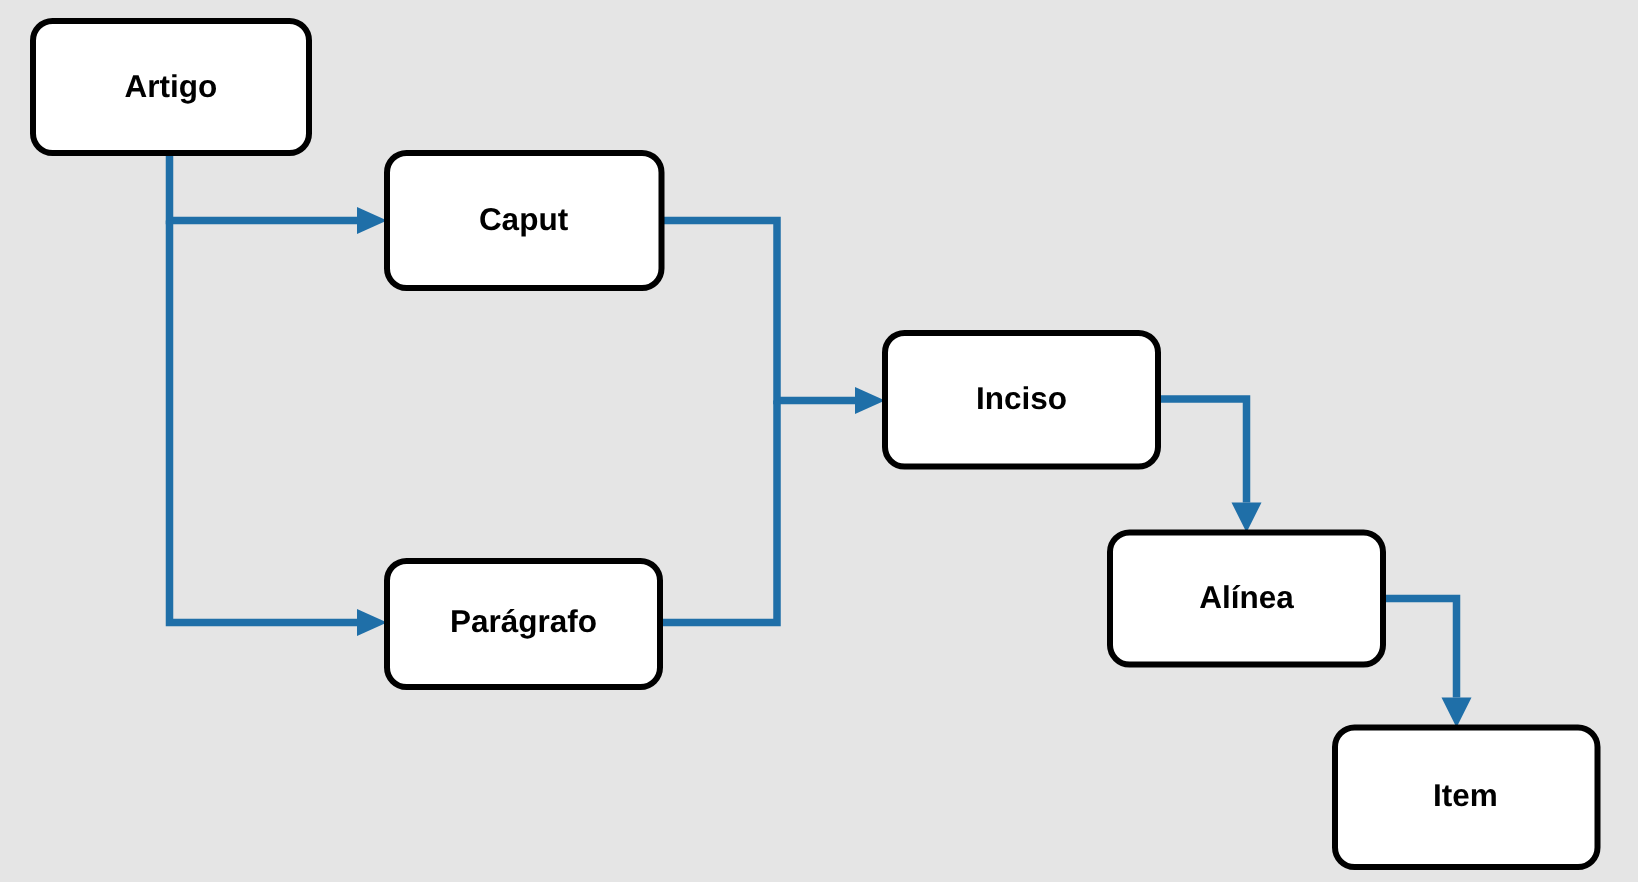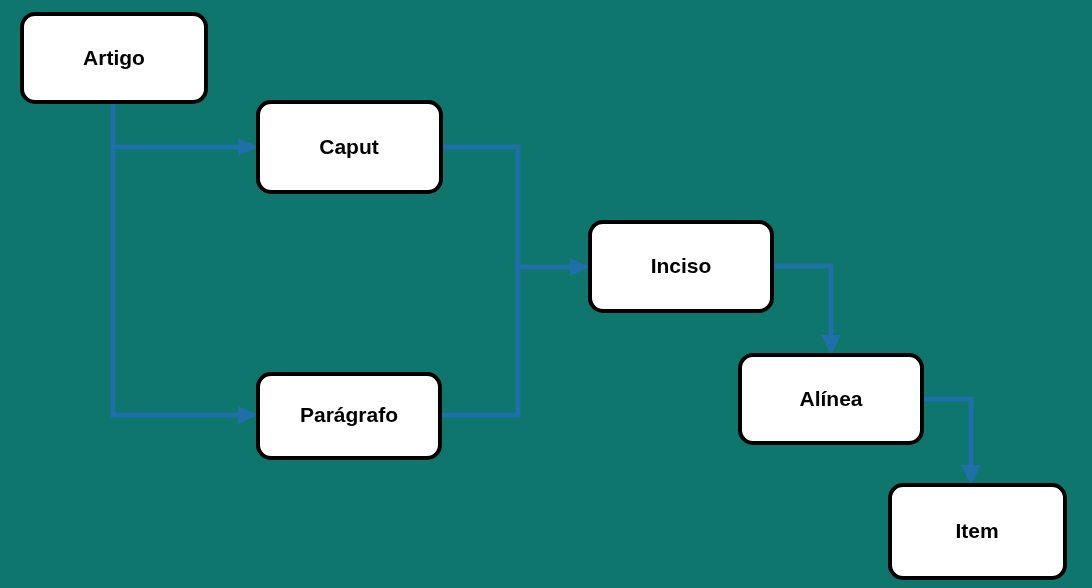--- a/index.html
+++ b/index.html
@@ -7,21 +7,21 @@
     padding: 0;
     background: #ffffff;
   }
   body {
     font-family: "Liberation Sans", sans-serif;
   }
   #diagram-root {
     position: relative;
     width: 1092px;
     height: 588px;
-    background: #0f766e;
+    background: #e5e5e5;
     overflow: hidden;
   }
   svg#flow-svg {
     position: absolute;
     left: 0;
     top: 0;
     width: 1092px;
     height: 588px;
     display: block;
   }

